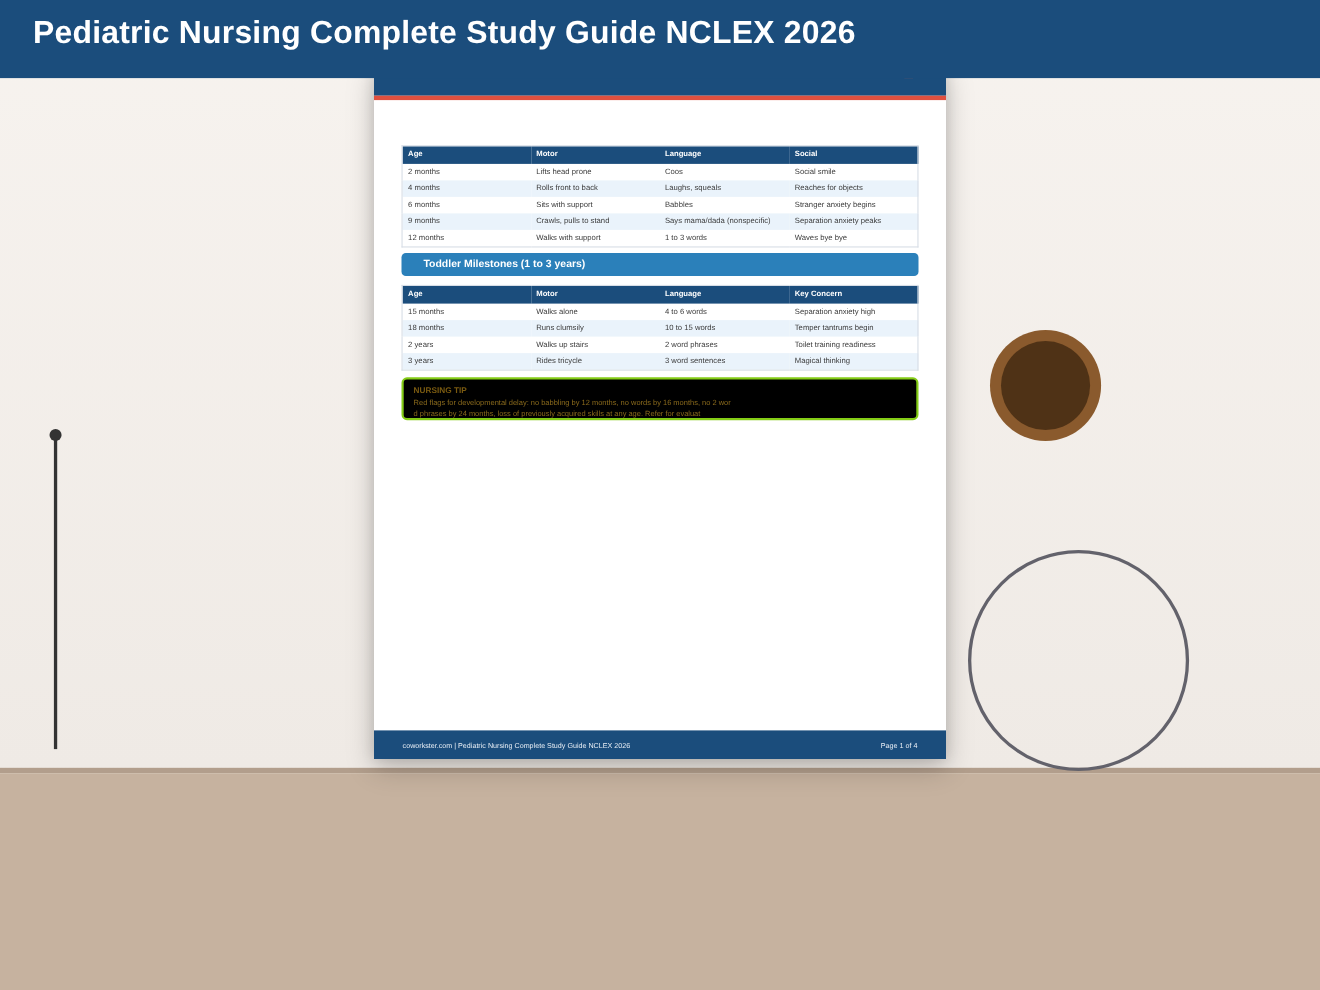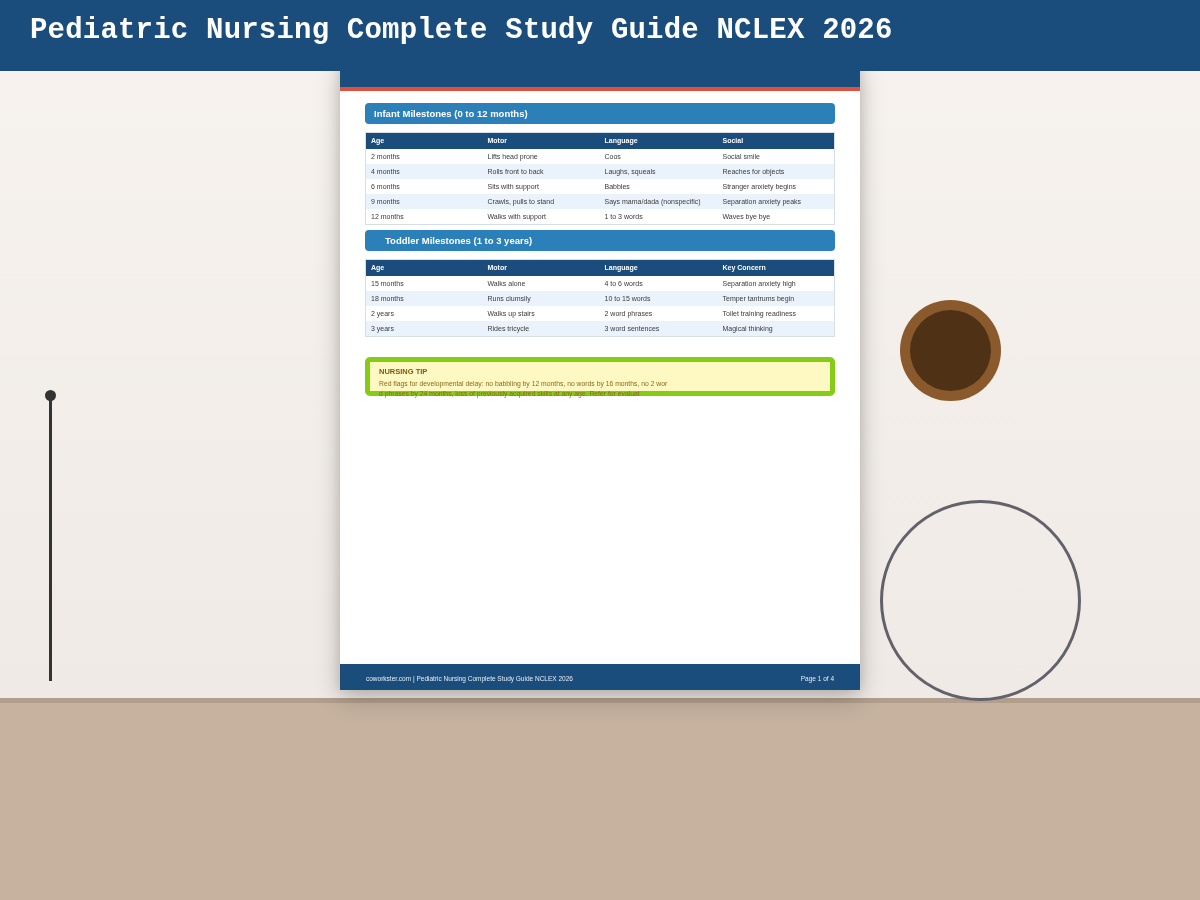--- a/index.html
+++ b/index.html
@@ -9,21 +9,21 @@
       font-family: "Liberation Sans", sans-serif;
       background: linear-gradient(180deg, #f7f3ef 0%, #f0ebe6 100%);
     }
     .wall { position: absolute; left: 0; top: 0; width: 1200px; height: 698px;
       background: linear-gradient(180deg, #f7f3ef 0%, #efeae5 100%); }
     .desk-edge { position: absolute; left: 0; top: 698px; width: 1200px; height: 5px; background: #b29e8c; }
     .desk { position: absolute; left: 0; top: 703px; width: 1200px; height: 197px; background: #c6b29f; }
 
     .title-bar { position: absolute; left: 0; top: 0; width: 1200px; height: 71px;
       background: #1b4d7c; z-index: 5; }
-    .title-bar h1 { position: absolute; left: 30px; top: 14px; font-family: Liberation Mono, monospace;
+    .title-bar h1 { position: absolute; left: 30px; top: 14px; font-family: Liberation Sans, sans-serif;
       font-weight: bold; font-size: 29px; color: #ffffff; letter-spacing: 0.2px; }
 
     .pole { position: absolute; left: 49px; top: 398px; width: 3px; height: 283px; background: #333; }
     .pole-knob { position: absolute; left: 45px; top: 390px; width: 11px; height: 11px; border-radius: 50%; background: #333; }
 
     .coffee { position: absolute; left: 900px; top: 300px; width: 101px; height: 101px; border-radius: 50%;
       background: #8a5a2d; }
     .coffee-inner { position: absolute; left: 10px; top: 10px; width: 81px; height: 81px; border-radius: 50%; background: #4f3216; }
 
     .ring { position: absolute; left: 880px; top: 500px; width: 201px; height: 201px; border-radius: 50%;
@@ -41,22 +41,22 @@
     table.milestones { position: absolute; left: 25px; width: 470px; border-collapse: collapse;
       border: 1px solid #d8dee6; font-size: 7px; color: #3a3a3a; }
     table.milestones th { background: #1b4d7c; color: #fff; font-weight: bold; text-align: left;
       height: 16px; padding-left: 5px; font-size: 7px; }
     table.milestones td { height: 15.2px; padding-left: 5px; }
     table.milestones tr:nth-child(even) td { background: #eaf3fb; }
     table.milestones th:nth-child(1), table.milestones td:nth-child(1) { width: 117px; }
     table.milestones th:nth-child(2), table.milestones td:nth-child(2) { width: 117px; }
     table.milestones th:nth-child(3), table.milestones td:nth-child(3) { width: 118px; }
 
-    .tip { position: absolute; left: 25px; top: 297px; width: 470px; height: 39px; background: #fef9c3;
-      border: 5px solid #84cc16; border-radius: 5px; padding: 5px 9px; }
+    .tip { position: absolute; left: 25px; top: 283px; width: 470px; height: 39px; background: #000000;
+      border: 2px solid #84cc16; border-radius: 5px; padding: 5px 9px; }
     .tip-title { font-size: 7.5px; font-weight: bold; color: #7a5a10; margin-bottom: 3px; }
     .tip-text { font-size: 6.8px; color: #8a6a1c; line-height: 10px; width: 290px; word-break: break-all; }
 
     .page-footer { position: absolute; left: 0; top: 604px; width: 520px; height: 26px; background: #1b4d7c;
       color: #e8eef5; font-size: 6.5px; }
     .footer-left { position: absolute; left: 26px; top: 11px; }
     .footer-right { position: absolute; right: 26px; top: 11px; }
   </style>
 </head>
 <body>
@@ -77,21 +77,20 @@
 </div>
 
 <div class="ring"></div>
 
 <div class="page">
   <div class="page-header">
     <div class="header-mark"></div>
   </div>
   <div class="page-header-accent"></div>
 
-  <div class="section-title" style="top:43px;">Infant Milestones (0 to 12 months)</div>
   <table class="milestones" style="top:72px;">
     <thead>
       <tr>
         <th>Age</th>
         <th>Motor</th>
         <th>Language</th>
         <th>Social</th>
       </tr>
     </thead>
     <tbody>

